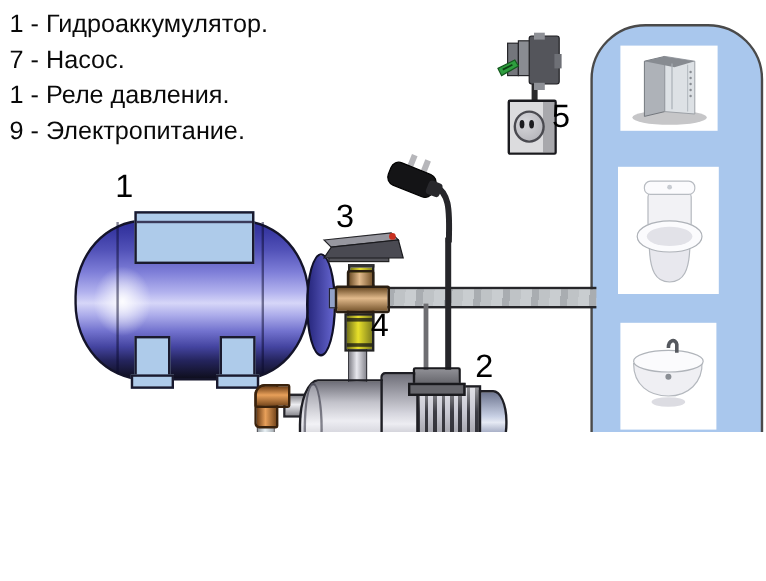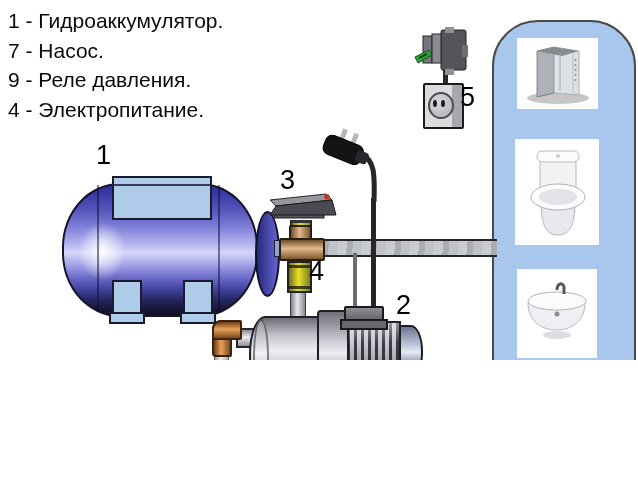--- a/index.html
+++ b/index.html
@@ -119,22 +119,22 @@
   #relay-svg{left:260px;top:188px;z-index:6;}
 </style>
 </head>
 <body>
 
 <div id="stage">
 
   <div id="legend" class="abs">
     <div class="legend-line">1 - Гидроаккумулятор.</div>
     <div class="legend-line">7 - Насос.</div>
-    <div class="legend-line">9 - Реле давления.</div>
-    <div class="legend-line">4 - Электропитание.</div>
+    <div class="legend-line">1 - Реле давления.</div>
+    <div class="legend-line">9 - Электропитание.</div>
   </div>
 
   <div id="panel" class="abs">
     <div id="tile-shower" class="tile">
       <svg width="81" height="71" viewBox="0 0 81 71">
         <ellipse cx="41" cy="60" rx="31" ry="6" fill="#c6c6c8"></ellipse>
         <polygon points="20,13 37,9 37,55 20,59" fill="#aeb2b8" stroke="#70747a" stroke-width="0.8"></polygon>
         <polygon points="37,9 62,13 62,57 37,55" fill="#dde1e5" stroke="#9a9ea4" stroke-width="0.8"></polygon>
         <polygon points="20,13 37,9 62,13 45,18" fill="#878b91"></polygon>
         <line x1="43" y1="15" x2="43" y2="53" stroke="#aab0b6"></line>

